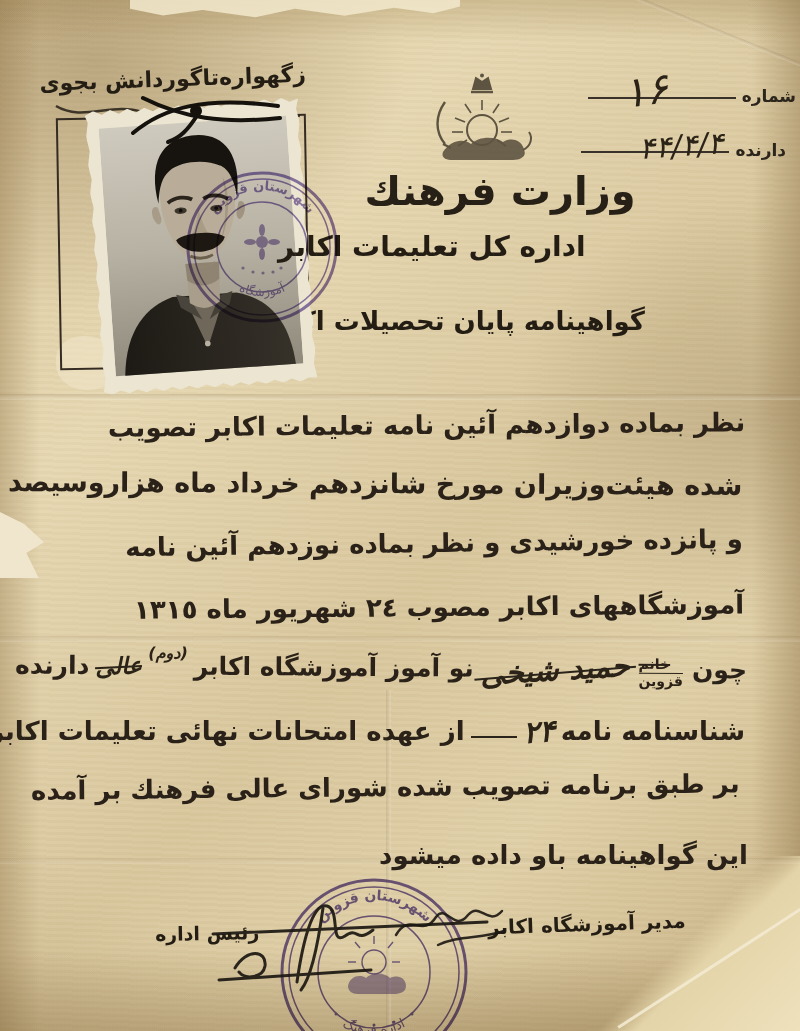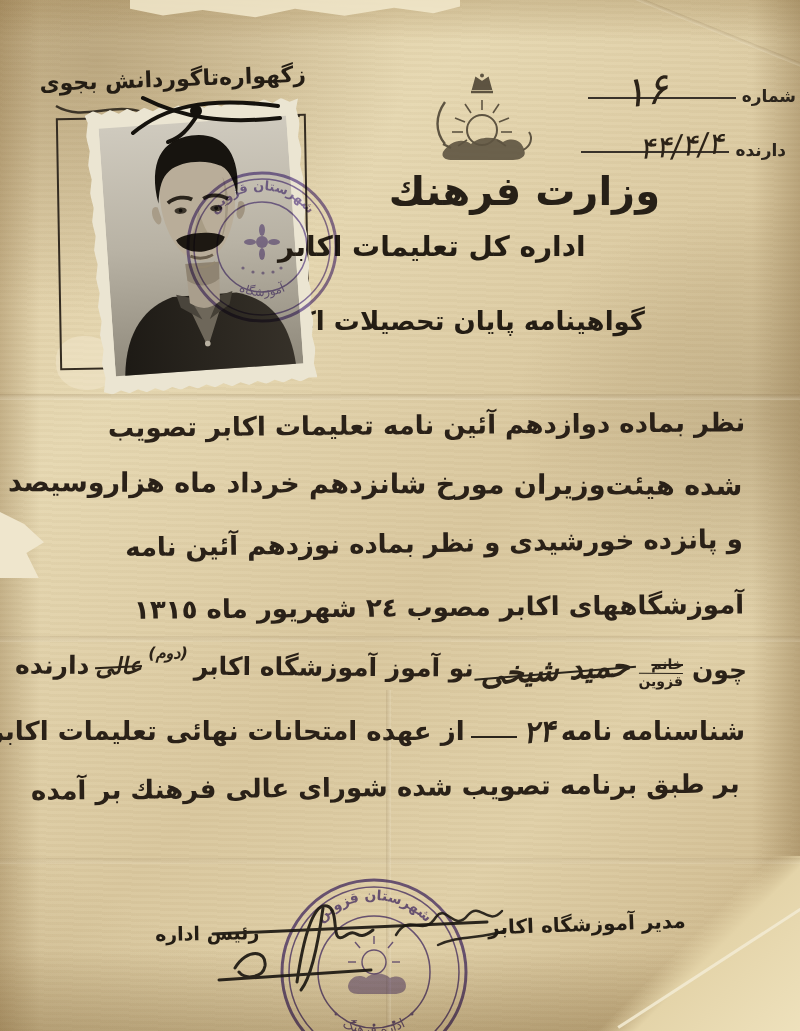--- a/index.html
+++ b/index.html
@@ -50,38 +50,38 @@
   
   .field{position:absolute;direction:rtl;white-space:nowrap;}
   .field .flabel{font-size:17px;font-weight:bold;color:#2c251c;}
   .field .fline{display:inline-block;width:148px;height:2px;background:#39322a;vertical-align:middle;margin:0 6px 0 0;}
   .hand{font-style:italic;color:#2c2318;display:inline-block;}
   .serialf{top:86px;right:4px;width:215px;}
   .serialf .hval{position:absolute;right:128px;top:-20px;font-size:42px;transform:rotate(-8deg);}
   .datef{top:140px;right:14px;width:215px;}
   .datef .hval{position:absolute;right:62px;top:-12px;font-size:30px;transform:rotate(-4deg);letter-spacing:2px;}
   
-  .ministry{position:absolute;left:340px;top:168px;width:320px;text-align:right;font-size:40px;font-weight:bold;
+  .ministry{position:absolute;left:340px;top:168px;width:320px;text-align:center;font-size:40px;font-weight:bold;
     white-space:nowrap;color:#272017;direction:rtl;}
   .department{position:absolute;left:278px;top:230px;width:404px;text-align:left;font-size:28px;font-weight:bold;
     white-space:nowrap;color:#241d14;direction:rtl;z-index:4;}
   .cert-title{position:absolute;left:255px;top:306px;width:400px;text-align:center;font-size:26px;font-weight:bold;
     white-space:nowrap;color:#241d14;direction:rtl;}
   
   .bline{position:absolute;direction:rtl;white-space:nowrap;font-size:26px;font-weight:bold;color:#2a2118;}
   .bline span{margin:0 3px;}
   .l1{top:410px;right:55px;transform:rotate(-0.5deg);}
   .l2{top:468px;right:58px;font-size:27px;transform:rotate(0.3deg);}
   .l3{top:528px;right:57px;transform:rotate(-0.8deg);}
   .l4{top:592px;right:56px;transform:rotate(-0.5deg);}
   .l5{top:648px;right:50px;font-size:25px;transform:rotate(0.4deg);}
   .l6{top:712px;right:52px;}
   .l7{top:772px;right:60px;transform:rotate(-0.6deg);}
   .l8{top:840px;right:52px;}
-  .stack{display:inline-flex;flex-direction:column;font-size:14px;line-height:1.1;vertical-align:middle;transform:translateY(2px);}
+  .stack{display:inline-flex;flex-direction:column;font-size:14px;line-height:1.1;vertical-align:middle;transform:translateY(2px);align-items:flex-end;}
   .stack .crossed{text-decoration:line-through;text-decoration-thickness:2px;}
   .stack .underl{border-top:1.5px solid #2a241b;}
   .hand.name{font-size:30px;transform:rotate(-4deg);position:relative;top:3px;letter-spacing:-1px;}
   .hand.name::after{content:"";position:absolute;left:-6px;right:-6px;top:58%;border-top:2px solid #2a241b;transform:rotate(-1deg);}
   .hand.sup{font-size:16px;position:relative;top:-16px;}
   .hand.crossed2{font-size:23px;text-decoration:line-through;text-decoration-thickness:2px;transform:rotate(-3deg);}
   .hand.idnum{font-size:30px;position:relative;top:2px;transform:rotate(-5deg);}
   .dash{display:inline-block;width:46px;height:10px;border-bottom:2.5px solid #2a241b;vertical-align:middle;margin:0 2px;}
   
   .dir-label{position:absolute;left:488px;top:912px;font-size:20px;font-weight:bold;direction:rtl;white-space:nowrap;
@@ -241,20 +241,21 @@
         <span class="crossed">خانم</span>
         <span class="underl">قزوین</span>
       </span><span class="hand name">حمید شیخی</span><span>نو آموز آموزشگاه اكابر</span><span class="hand sup">(دوم)</span><span class="hand crossed2">عالی</span><span>دارنده</span>
   </div>
 
   <div class="bline l6">
     <span>شناسنامه نامه</span><span class="hand idnum">۲۴</span><span class="dash"></span><span>از عهده امتحانات نهائی تعليمات اكابر</span>
   </div>
 
   <div class="bline l7">بر طبق برنامه تصويب شده شورای عالی فرهنك بر آمده</div>
+  <div class="bline l8">اين گواهينامه باو داده ميشود</div>
 
   <svg class="stamp stamp-bottom" width="196" height="196" viewBox="0 0 196 196">
     <defs>
       <path id="arcC" d="M 26 98 A 72 72 0 0 1 170 98"></path>
       <path id="arcD" d="M 36 120 A 68 68 0 0 0 160 120"></path>
     </defs>
     <g stroke="#5f4a9e" fill="none">
       <circle cx="98" cy="98" r="92" stroke-width="3"></circle>
       <circle cx="98" cy="98" r="85" stroke-width="1.5"></circle>
       <circle cx="98" cy="98" r="56" stroke-width="1.5"></circle>

